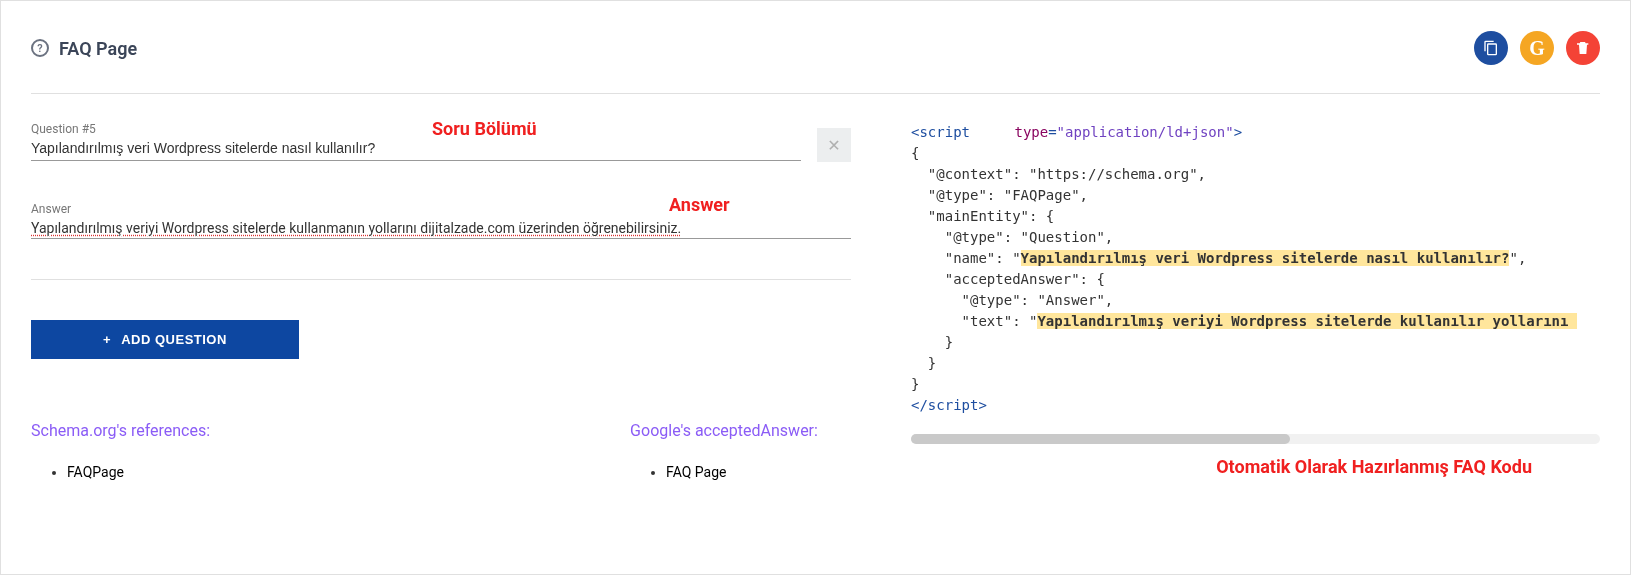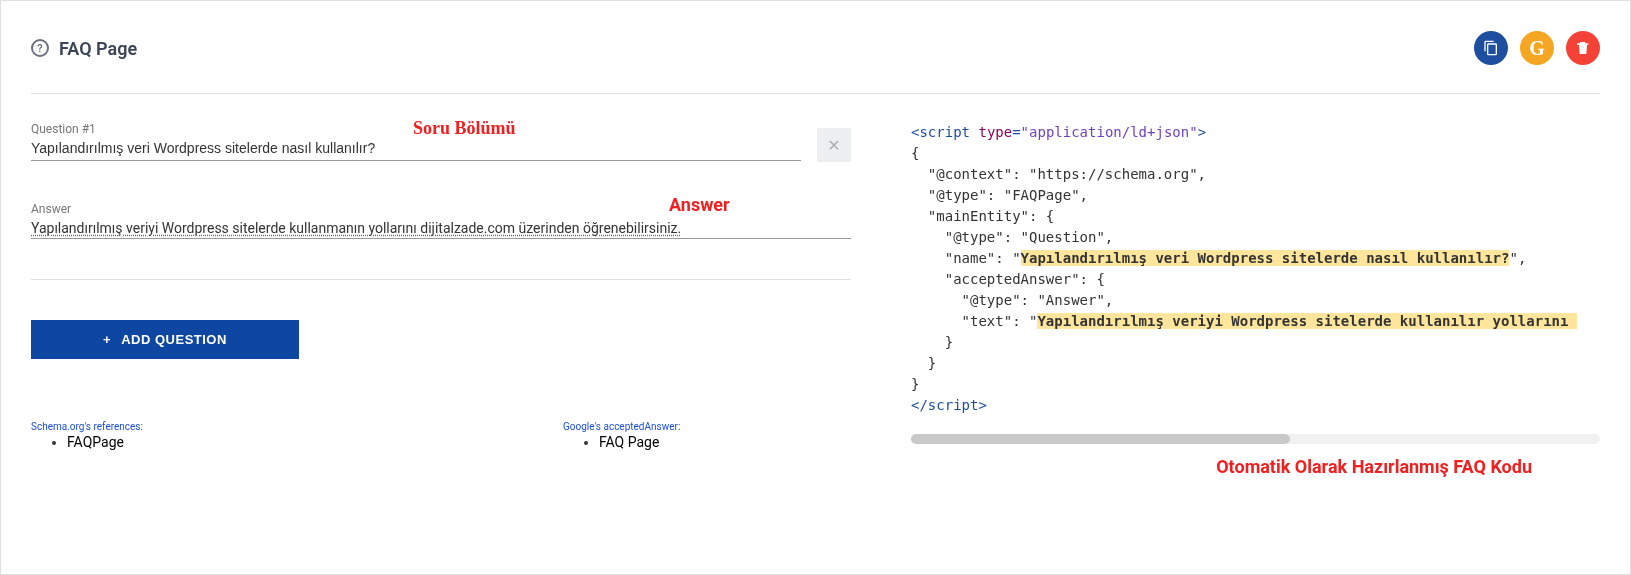--- a/index.html
+++ b/index.html
@@ -84,21 +84,21 @@
     margin-top: 6px;
     font-size: 16px;
   }
   .annotation {
     position: absolute;
     color: #f02020;
     font-weight: 700;
     font-size: 18px;
     pointer-events: none;
   }
-  .annot-soru  { top: -4px; left: 382px; font-family: Liberation Serif, serif; }
+  .annot-soru  { top: -4px; left: 401px; }
   .annot-cevap { top: -8px; left: 638px; }
   .annot-code  { position:absolute; top: 334px; right: 68px; color: #f02020; font-weight:700; font-size:18px; pointer-events:none;text-align:right;}
   .spell { text-decoration: underline dotted #d33; text-underline-offset: 2px; }
   .answer-field { position:relative; padding-bottom:40px; border-bottom:1px solid #e0e0e0; }
   .add-btn {
     background: #0d47a1;
     color: #fff;
     border: none;
     padding: 12px 32px;
     font-size: 13px;
@@ -111,41 +111,41 @@
   .code-pane {
     font-family: "Menlo","Consolas",monospace;
     font-size: 14px;
     line-height: 1.5;
     white-space: pre;
     overflow-x: hidden;
     color: #333;
   }
   .code-pane .tag   { color: #1e4ea0; margin-top: 40px; }
   .code-pane .attr  { color: #6f42c1; }
-  .code-pane .attrn { color: #8a0560; }
+  .code-pane .attrn { color: #8a0560; margin-left: 36px; }
   .code-pane .hl    { background: #ffe69c; color:#333; font-weight:600; }
   .scrollbar-fake {
     height: 10px;
     background: #f1f1f1;
     border-radius: 5px;
     margin-top: 18px;
     position: relative;
   }
   .scrollbar-fake .thumb {
     position:absolute; left:0; top:0;
     height:100%; width:55%;
     background:#c9c9c9; border-radius:5px;
   }
   .refs {
     display:flex;
     gap:420px;
     margin-top: 62px;
     font-size: 14px;
   }
-  .refs h4 { font-weight:400; color:#1d4ed8; margin-bottom:2px; font-size:10px;}
+  .refs h4 { font-weight:400; color:#8b5cf6; margin-bottom:24px; font-size:16px;}
   .refs ul { list-style: disc; padding-left: 36px; }
   .refs a  { color:#000000; text-decoration:none; }
   .copy-icon-svg, .trash-icon-svg { width:16px; height:16px; fill:#fff; }
 </style>
 </head>
 <body>
 
 <div class="container">
 
   <div class="header">
@@ -170,21 +170,21 @@
     </div>
   </div>
 
   <div class="main">
 
     <div class="left-col">
 
       <div class="form-group question-wrap">
         <div class="question-field">
           <span class="annotation annot-soru">Soru Bölümü</span>
-          <label class="field-label">Question #1</label>
+          <label class="field-label">Question #5</label>
           <input class="text-input" type="text" value="Yapılandırılmış veri Wordpress sitelerde nasıl kullanılır?" style="">
         </div>
         <div class="delete-question">
           <span>✕</span>
         </div>
       </div>
 
       <div class="form-group answer-field">
         <span class="annotation annot-cevap">Answer</span>
         <label class="field-label">Answer</label>

